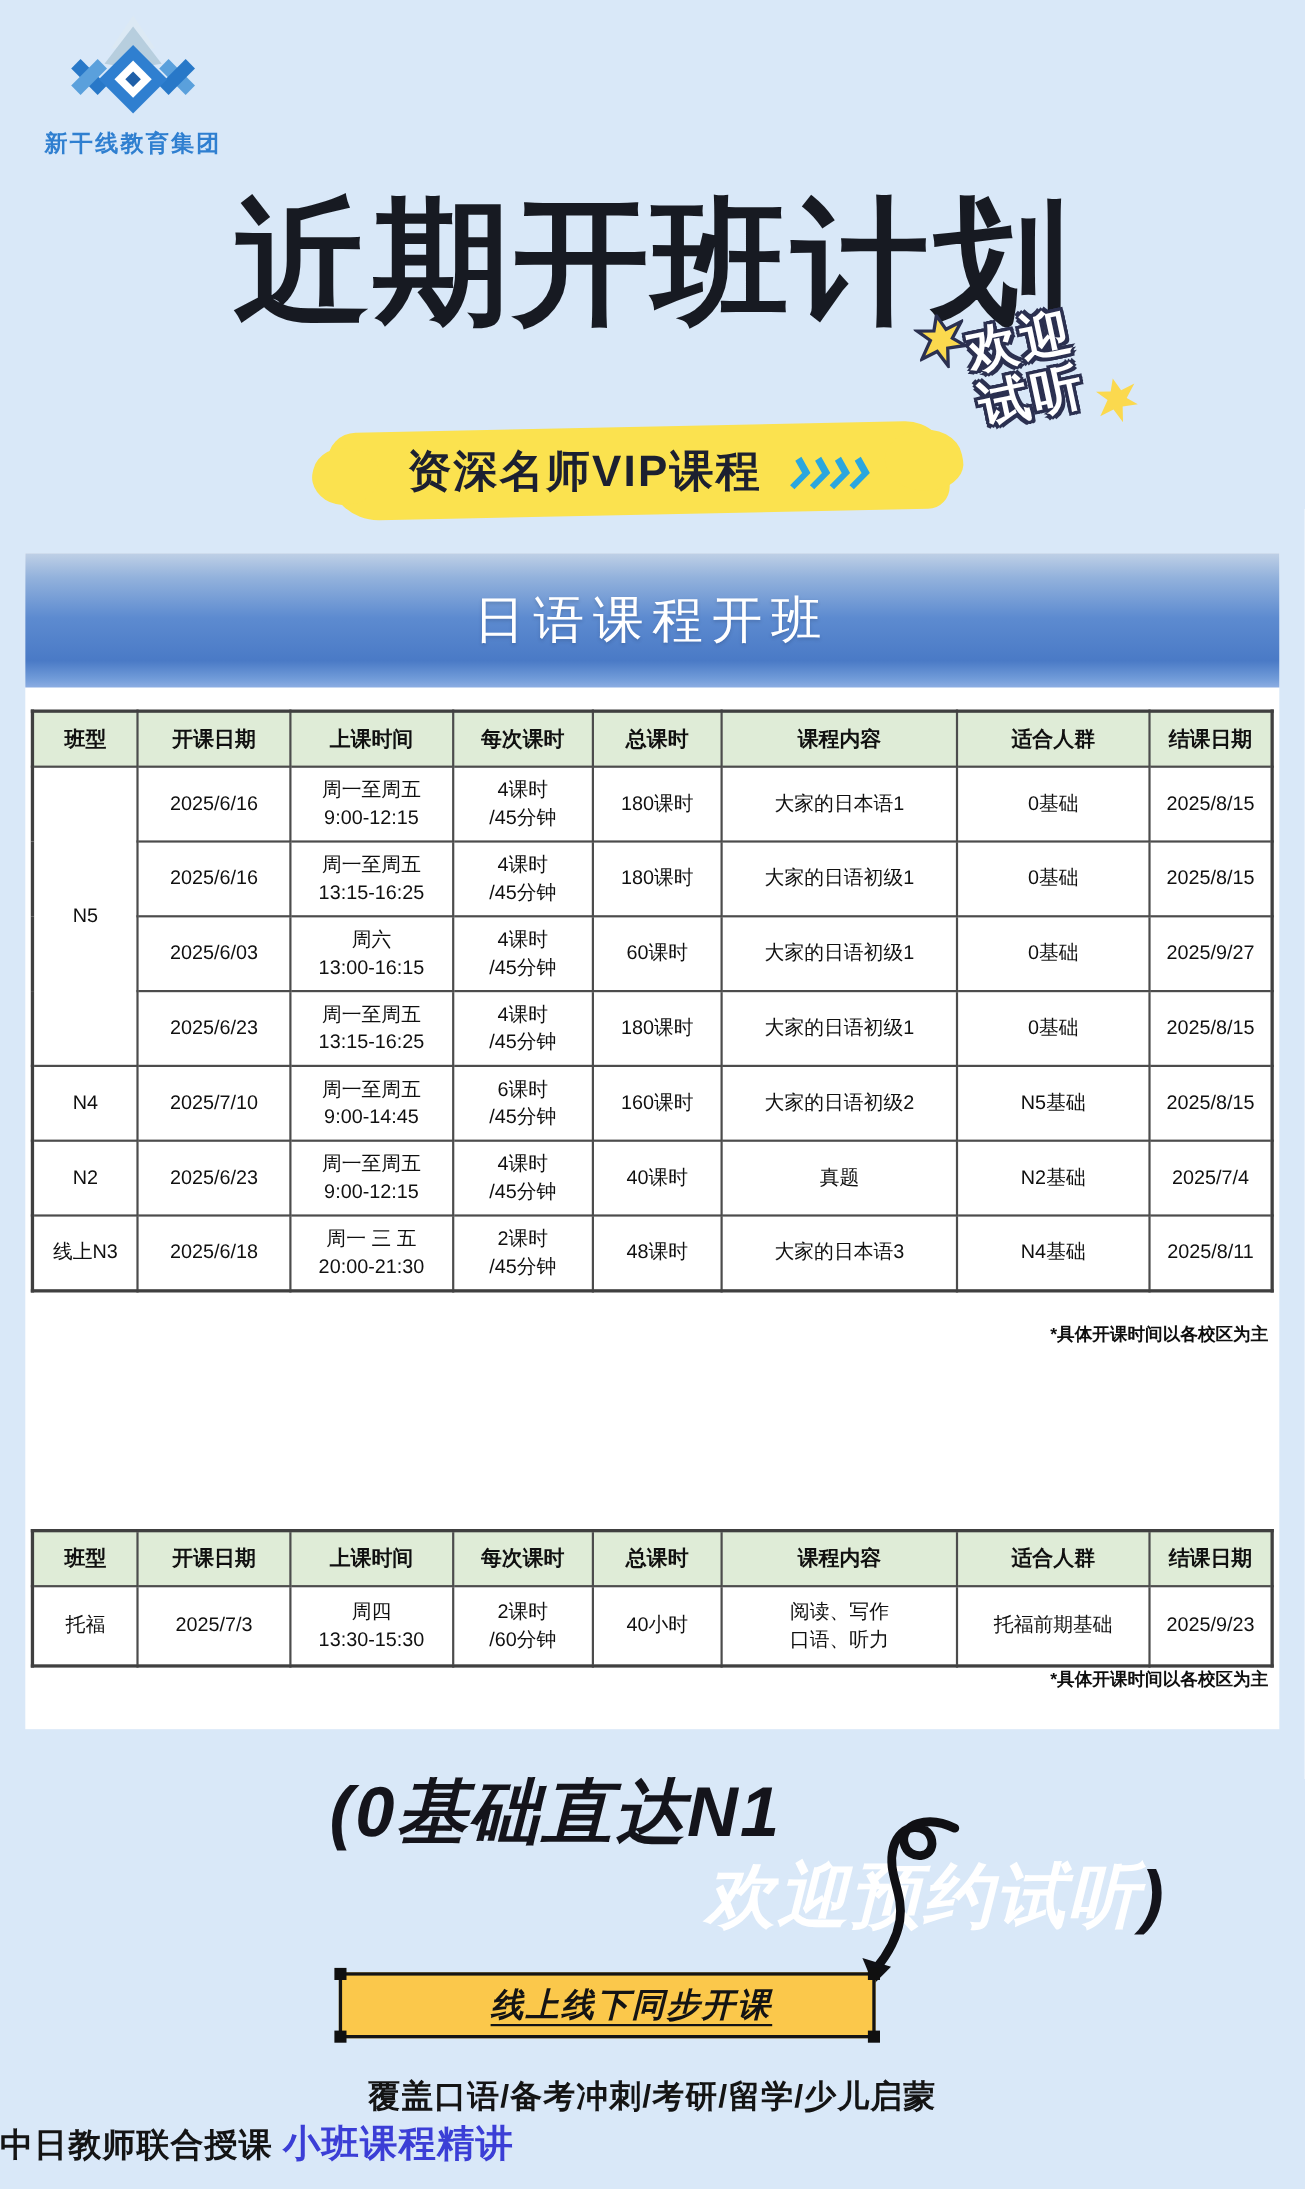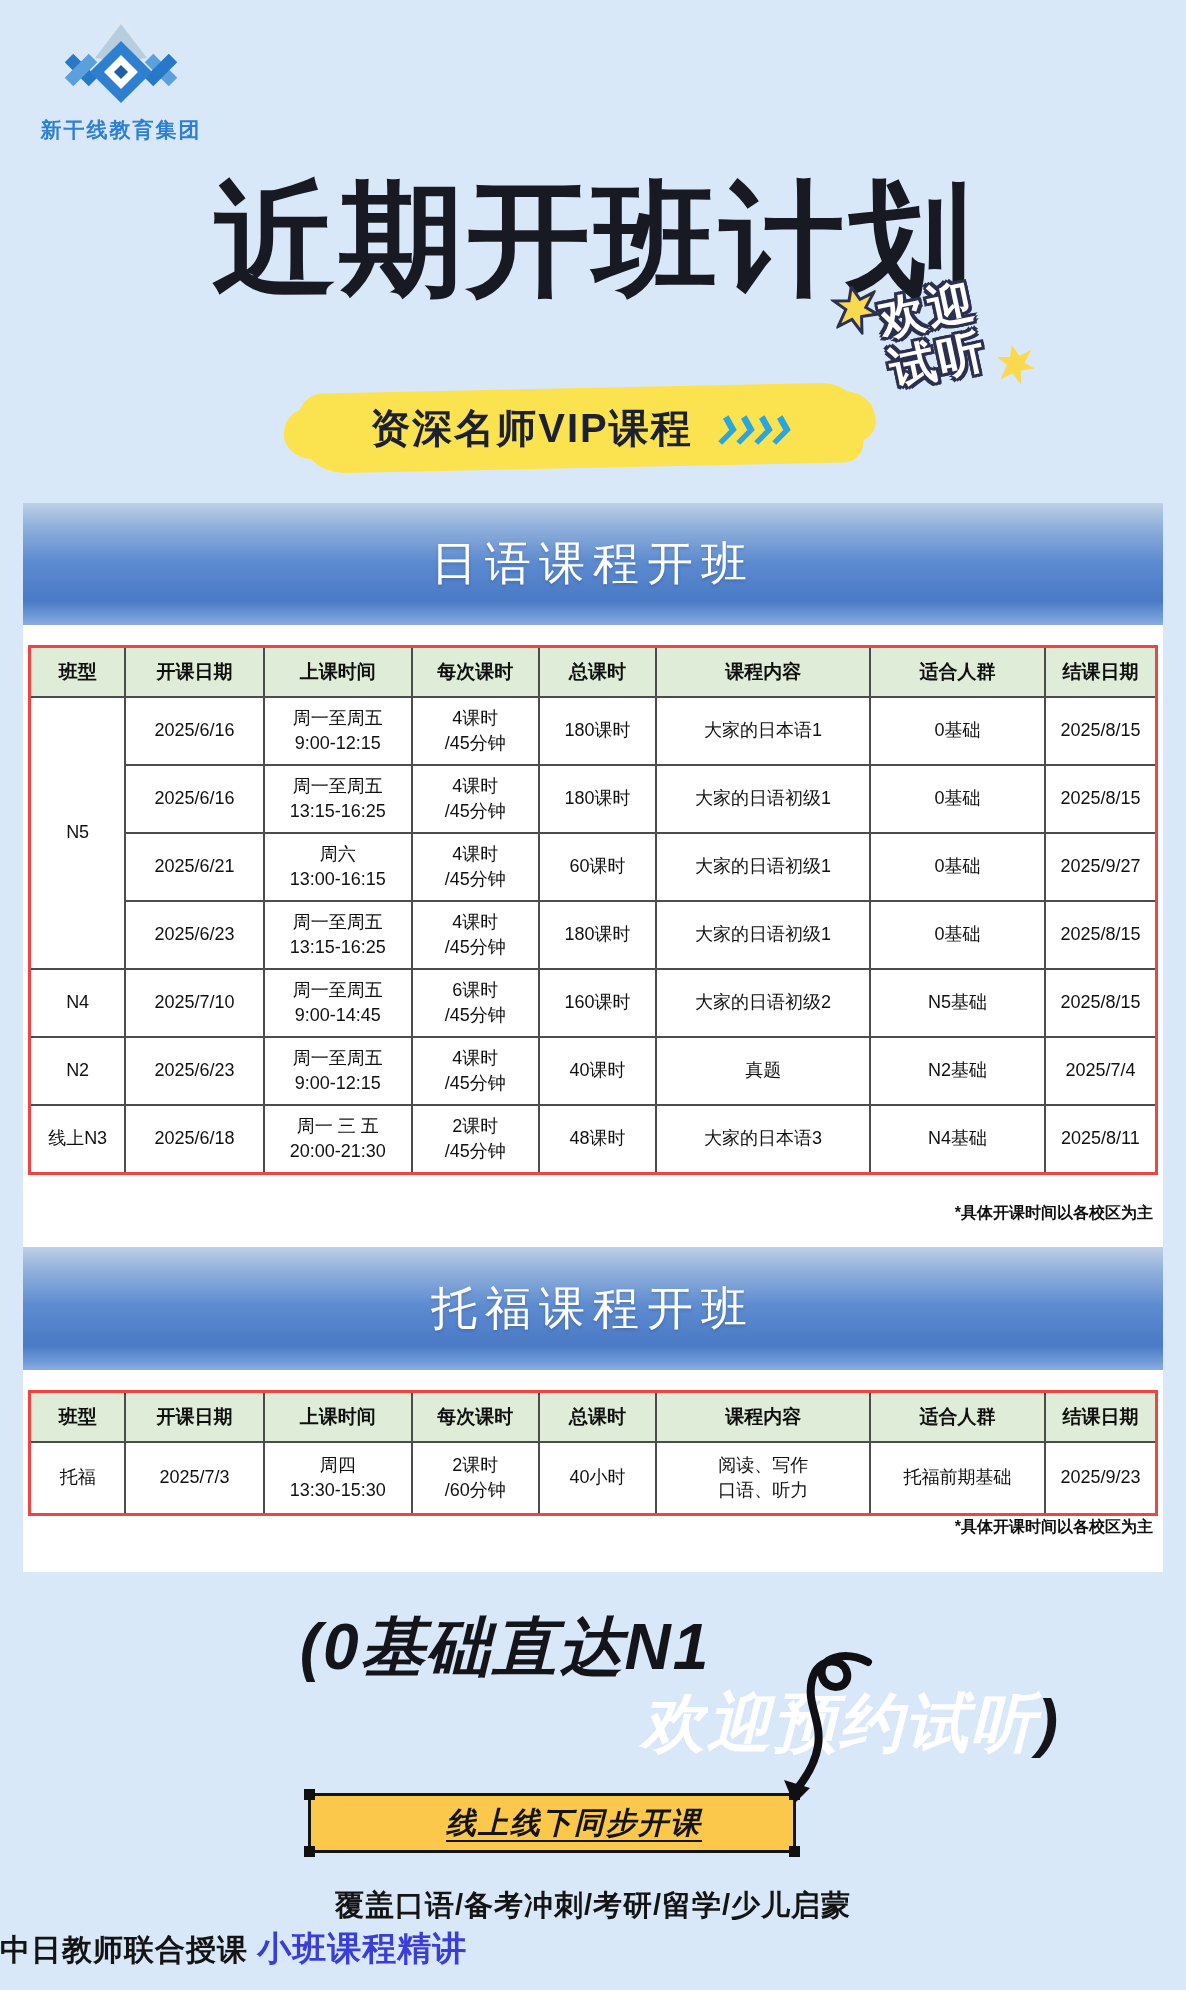--- a/index.html
+++ b/index.html
@@ -39,21 +39,21 @@
     position:absolute;left:0;width:100%;height:122px;
     background:linear-gradient(180deg,#bfd0e6 0%,#93b2dc 18%,#5d8bd0 48%,#4a7ac6 80%,#6f9ad8 93%,#8cadе2 100%);
     background:linear-gradient(180deg,#bfd0e6 0%,#93b2dc 18%,#5d8bd0 48%,#4a7ac6 80%,#6f9ad8 93%,#8cade2 100%);
     display:flex;align-items:center;justify-content:center;
   }
   .banner-1{top:0;}
   .banner-2{top:744px;height:123px;}
   .banner-title{color:#ffffff;font-size:46px;font-weight:400;letter-spacing:8px;text-shadow:0 2px 3px rgba(30,50,90,.25);}
   .course-table{
     position:absolute;left:5px;width:1130px;border-collapse:collapse;table-layout:fixed;background:#fff;
-    border:3px solid #ef4444;
+    border:3px solid #404040;
   }
   .course-table th,.course-table td{border:2px solid #4c4c4c;text-align:center;vertical-align:middle;color:#101010;padding:0 2px;}
   .course-table th{background:#dfecd7;font-size:19px;font-weight:700;height:48px;}
   .course-table td{font-size:18px;line-height:1.4;font-weight:500;}
   [data-table="0"]{top:142px;}
   [data-table="1"]{top:887px;}
   [data-table="0"] td{height:66px;}
   [data-table="1"] td{height:70px;}
   col.c0{width:8.5%;}col.c1{width:12.3%;}col.c2{width:13.1%;}col.c3{width:11.3%;}
   col.c4{width:10.4%;}col.c5{width:19%;}col.c6{width:15.5%;}col.c7{width:9.9%;}
@@ -190,21 +190,21 @@
         <tr>
           <td>2025/6/16</td>
           <td>周一至周五<br>13:15-16:25</td>
           <td>4课时<br>/45分钟</td>
           <td>180课时</td>
           <td>大家的日语初级1</td>
           <td>0基础</td>
           <td>2025/8/15</td>
         </tr>
         <tr>
-          <td>2025/6/21</td>
+          <td>2025/6/03</td>
           <td>周六<br>13:00-16:15</td>
           <td>4课时<br>/45分钟</td>
           <td>60课时</td>
           <td>大家的日语初级1</td>
           <td>0基础</td>
           <td>2025/9/27</td>
         </tr>
         <tr>
           <td>2025/6/23</td>
           <td>周一至周五<br>13:15-16:25</td>
@@ -241,23 +241,20 @@
           <td>2课时<br>/45分钟</td>
           <td>48课时</td>
           <td>大家的日本语3</td>
           <td>N4基础</td>
           <td>2025/8/11</td>
         </tr>
       </tbody>
     </table>
   <div class="footnote footnote-0">*具体开课时间以各校区为主</div>
 
-  <div class="banner banner-2">
-    <span class="banner-title">托福课程开班</span>
-  </div>
   <table class="course-table" data-table="1">
       <colgroup>
         <col class="c0">
         <col class="c1">
         <col class="c2">
         <col class="c3">
         <col class="c4">
         <col class="c5">
         <col class="c6">
         <col class="c7">

